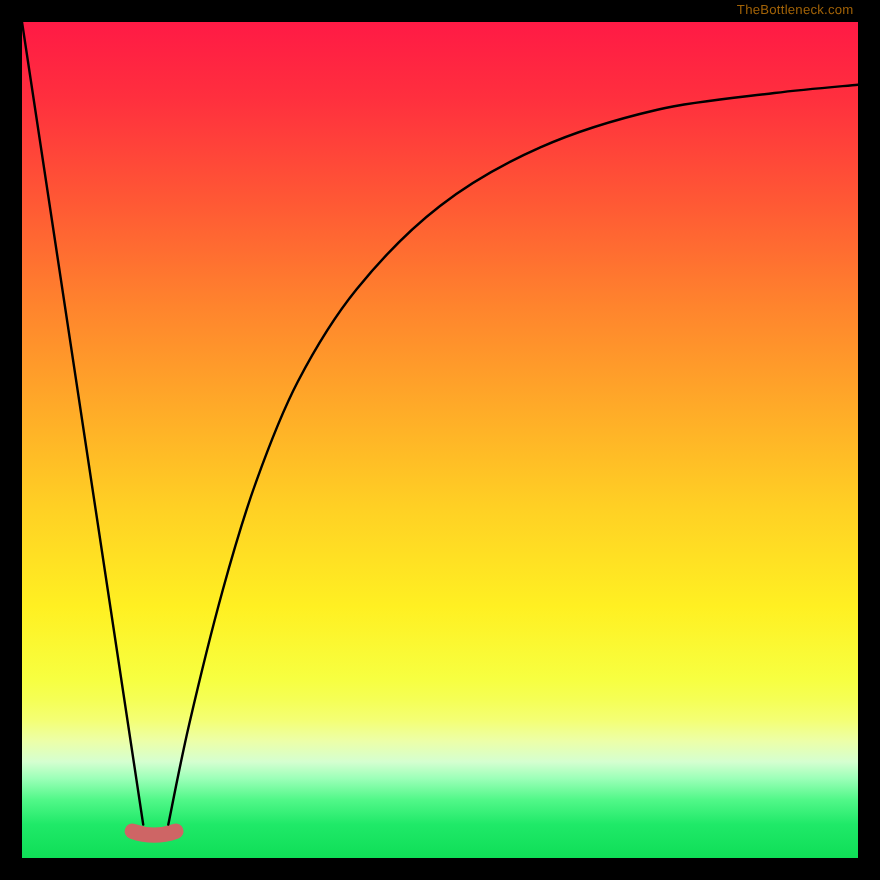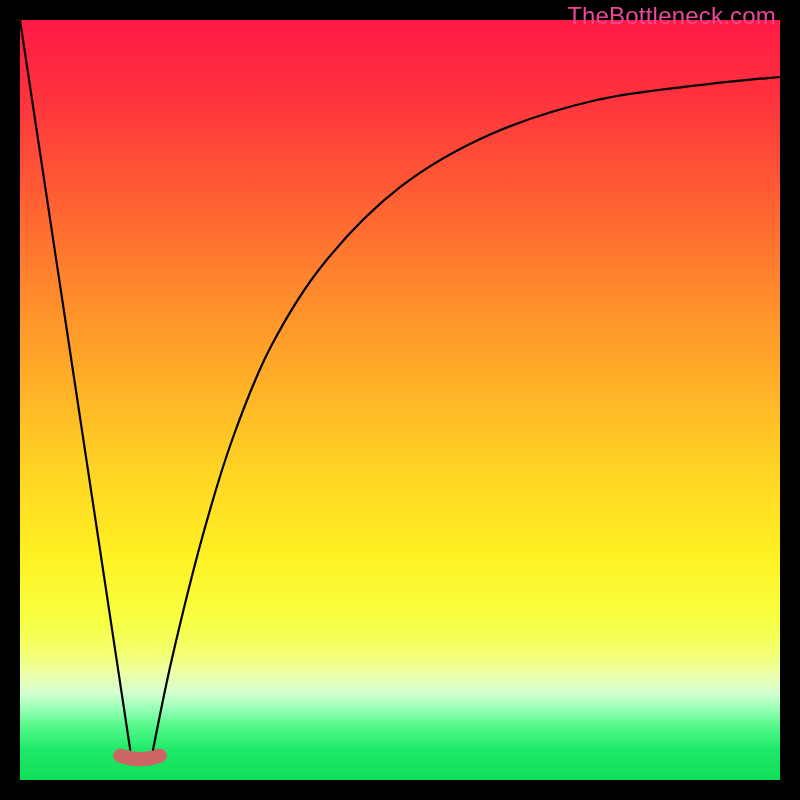--- a/index.html
+++ b/index.html
@@ -46,22 +46,22 @@
       #52f889 93%,
       #1fe968 96%,
       #0fde57 100%
     );
   }
   .watermark {
     position: absolute;
     top: 2px;
     right: 24px;
     font-family: Arial, Helvetica, sans-serif;
-    font-size: 24px;
-    color: #ec4899;
+    font-size: 12px;
+    color: #a16207;
     letter-spacing: 0.2px;
   }
   svg.curves {
     position: absolute;
     inset: 0;
     width: 760px;
     height: 760px;
   }
   .curve-line {
     fill: none;

